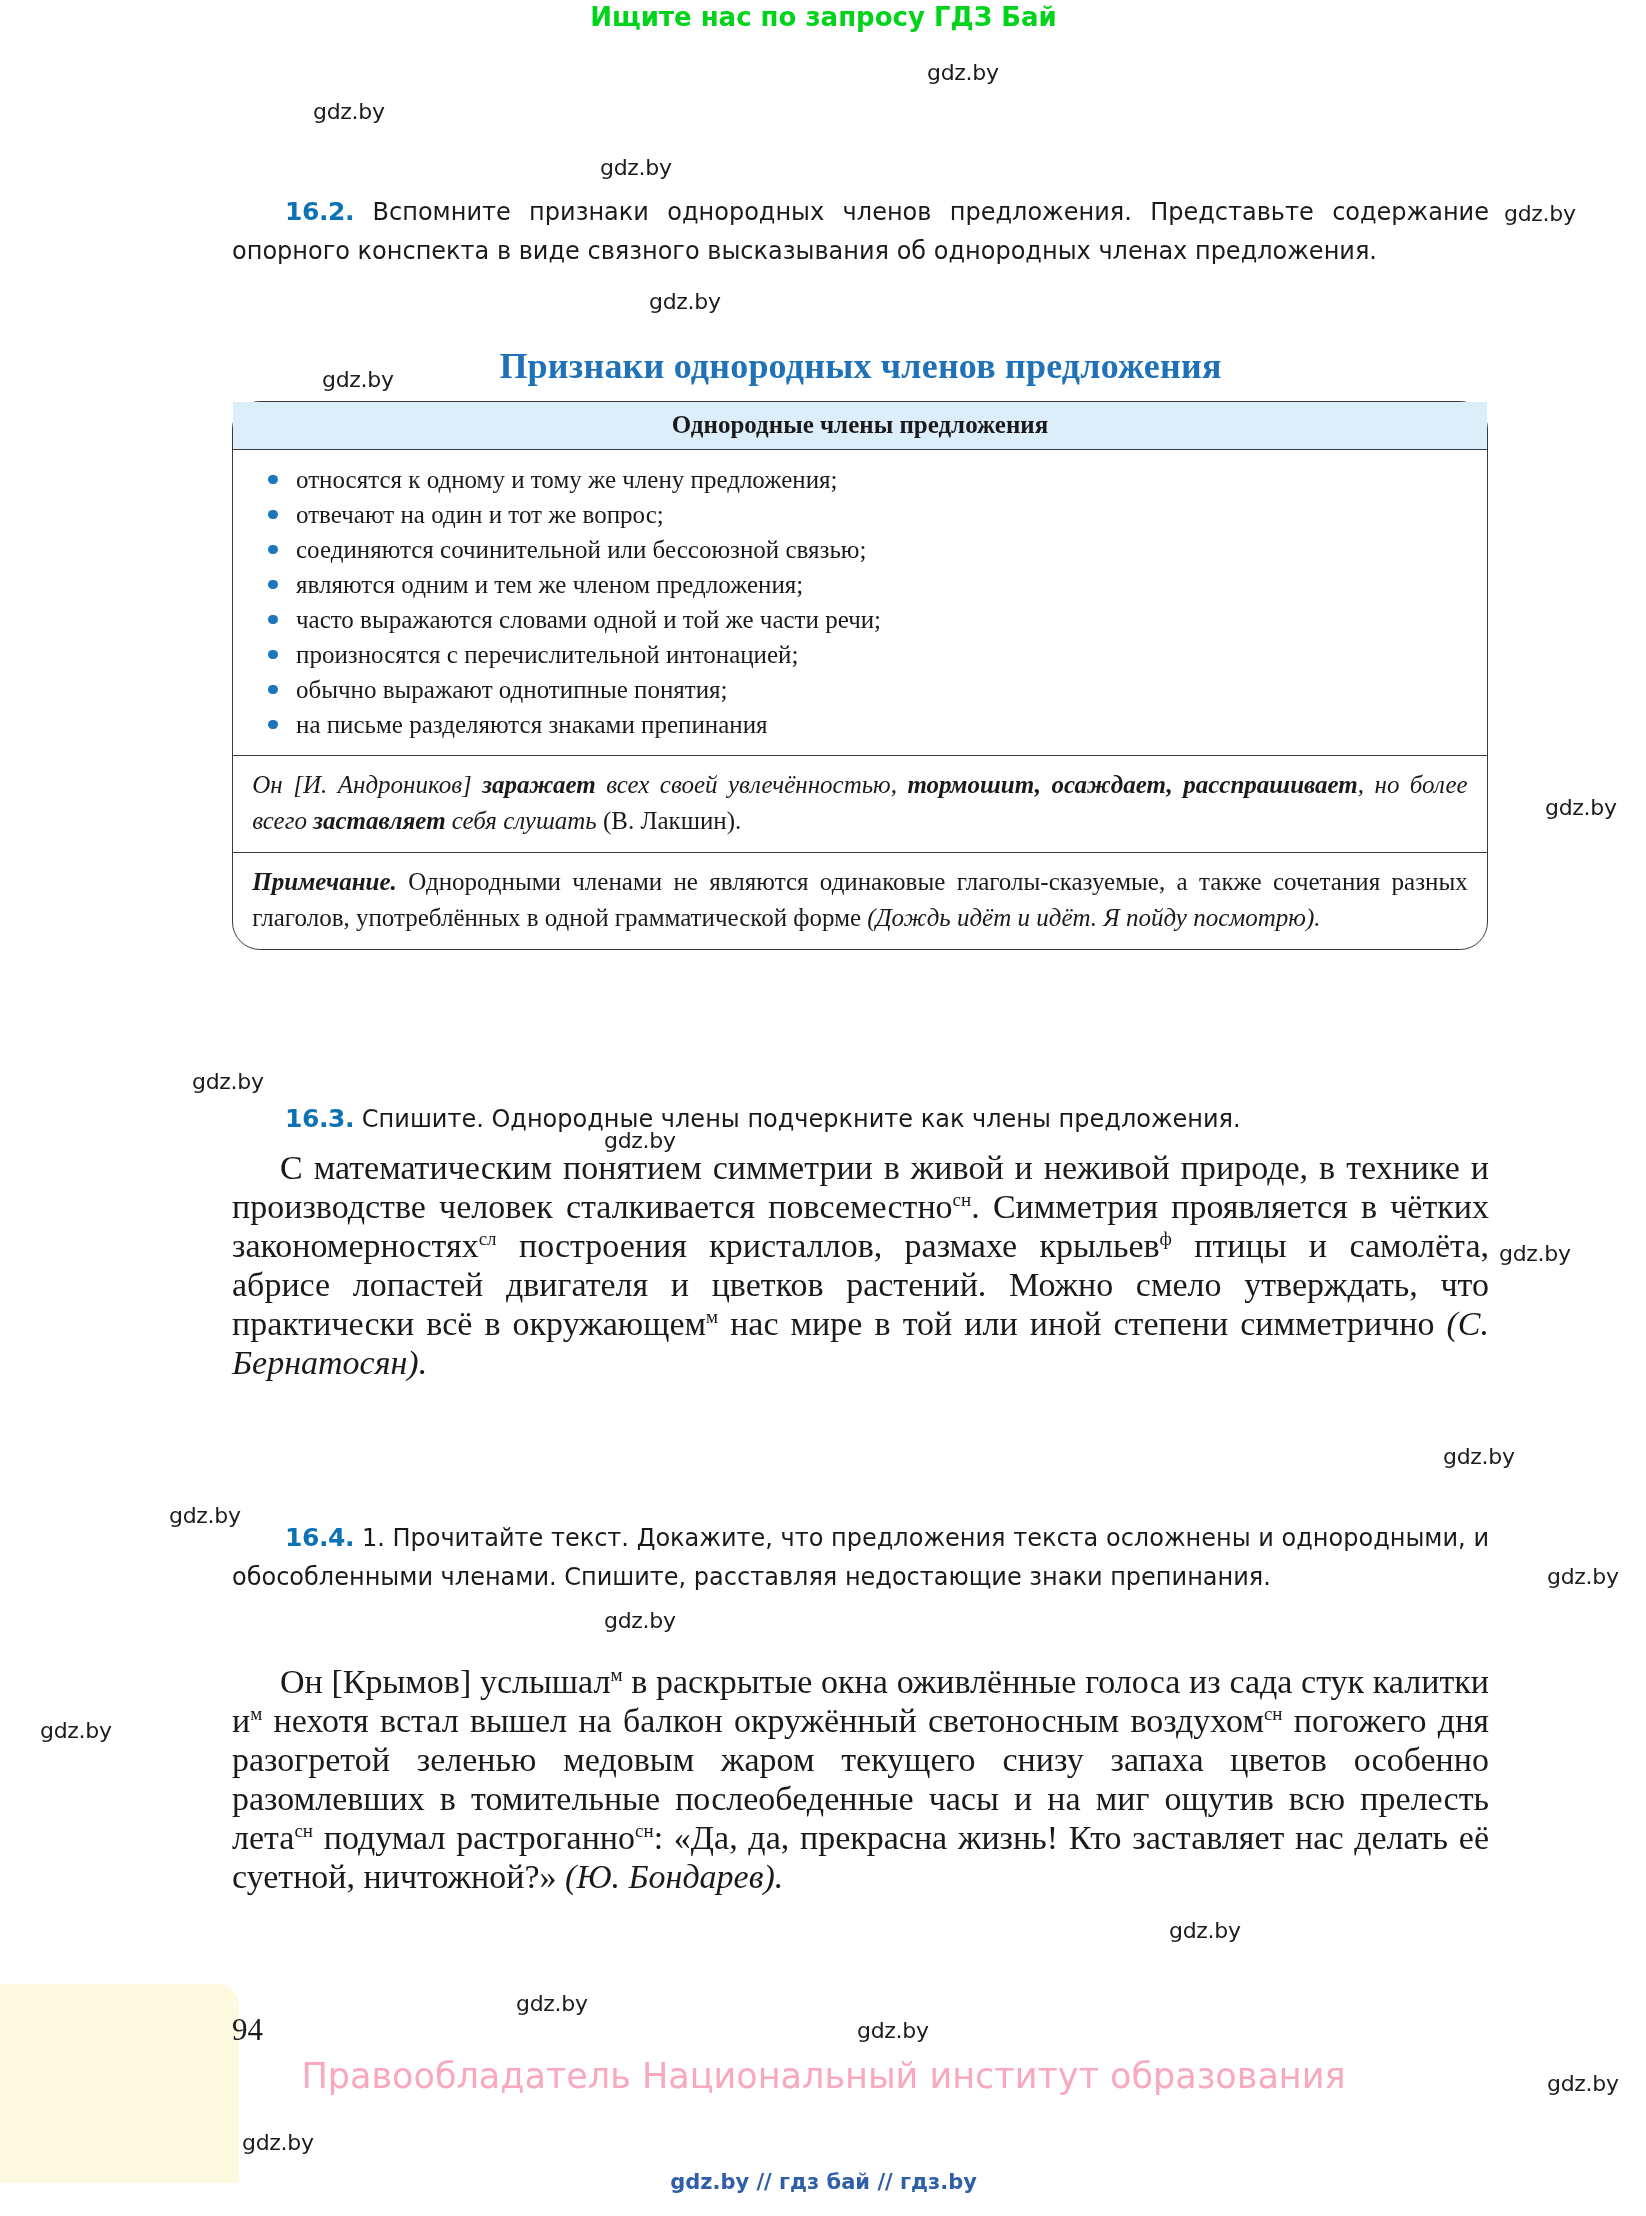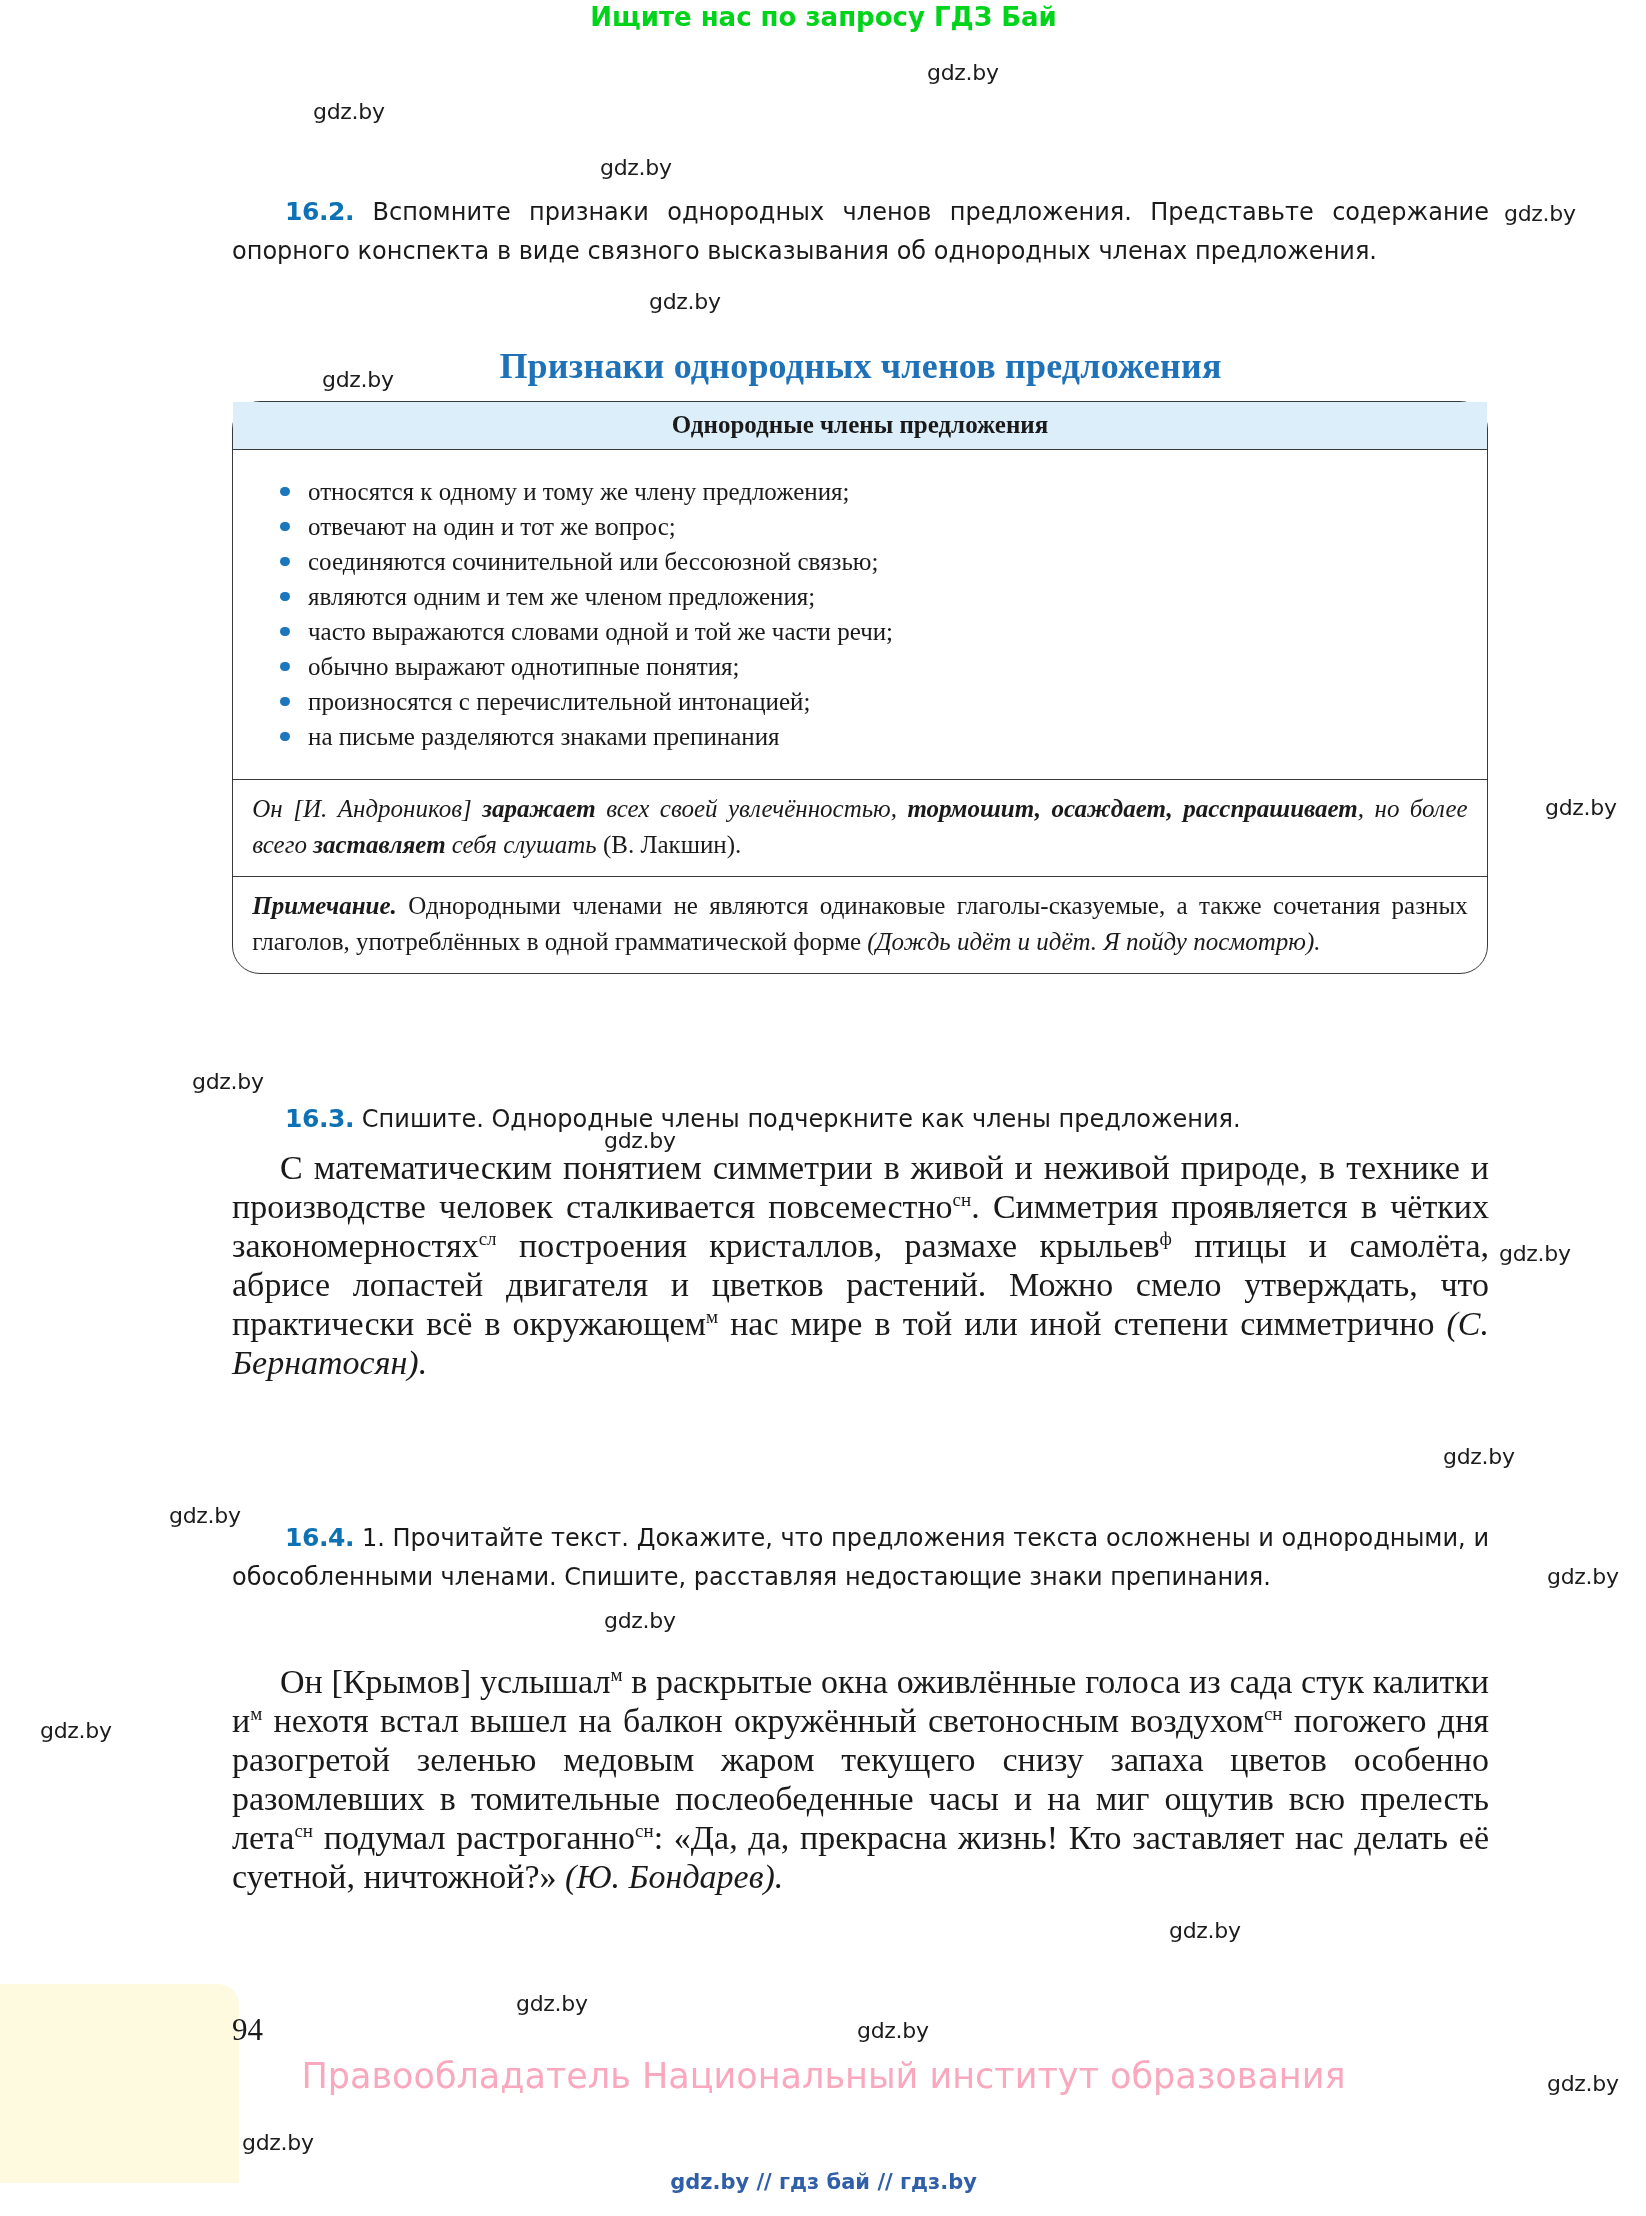--- a/index.html
+++ b/index.html
@@ -135,21 +135,21 @@
     text-align: center;
     font-family: "Liberation Serif", serif;
     font-weight: bold;
     font-size: 25px;
     padding: 8.9px 0 10.5px 0;
     color: #1a1a1a;
   }
 
   .bullets {
     list-style: none;
-    margin: 12px;
+    margin: 0;
     padding: 11.3px 0 13px 0;
   }
   .bullets li {
     position: relative;
     font-family: "Liberation Serif", serif;
     font-size: 25px;
     line-height: 35px;
     padding-left: 63px;
     color: #1a1a1a;
   }
@@ -265,22 +265,22 @@
         <div class="tbl-head">Однородные члены предложения</div>
       </div>
 
       <div class="row">
         <ul class="bullets" id="bullet-list">
             <li><span class="dot"></span><span>относятся к одному и тому же члену предложения;</span></li>
             <li><span class="dot"></span><span>отвечают на один и тот же вопрос;</span></li>
             <li><span class="dot"></span><span>соединяются сочинительной или бессоюзной связью;</span></li>
             <li><span class="dot"></span><span>являются одним и тем же членом предложения;</span></li>
             <li><span class="dot"></span><span>часто выражаются словами одной и той же части речи;</span></li>
+            <li><span class="dot"></span><span>произносятся с перечислительной интонацией;</span></li>
             <li><span class="dot"></span><span>обычно выражают однотипные понятия;</span></li>
-            <li><span class="dot"></span><span>произносятся с перечислительной интонацией;</span></li>
             <li><span class="dot"></span><span>на письме разделяются знаками препинания</span></li>
           </ul>
       </div>
 
       <div class="row">
         <div class="example-cell" id="example-cell"><span class="ital">Он [И. Андроников] </span><b>заражает</b><span class="ital"> всех своей увлечённостью, </span><b>тормошит, осаждает, расспрашивает</b><span class="ital">, но более всего </span><b>заставляет</b><span class="ital"> себя слушать </span><span class="roman">(В. Лакшин).</span></div>
       </div>
 
       <div class="row">
         <div class="note-cell">

